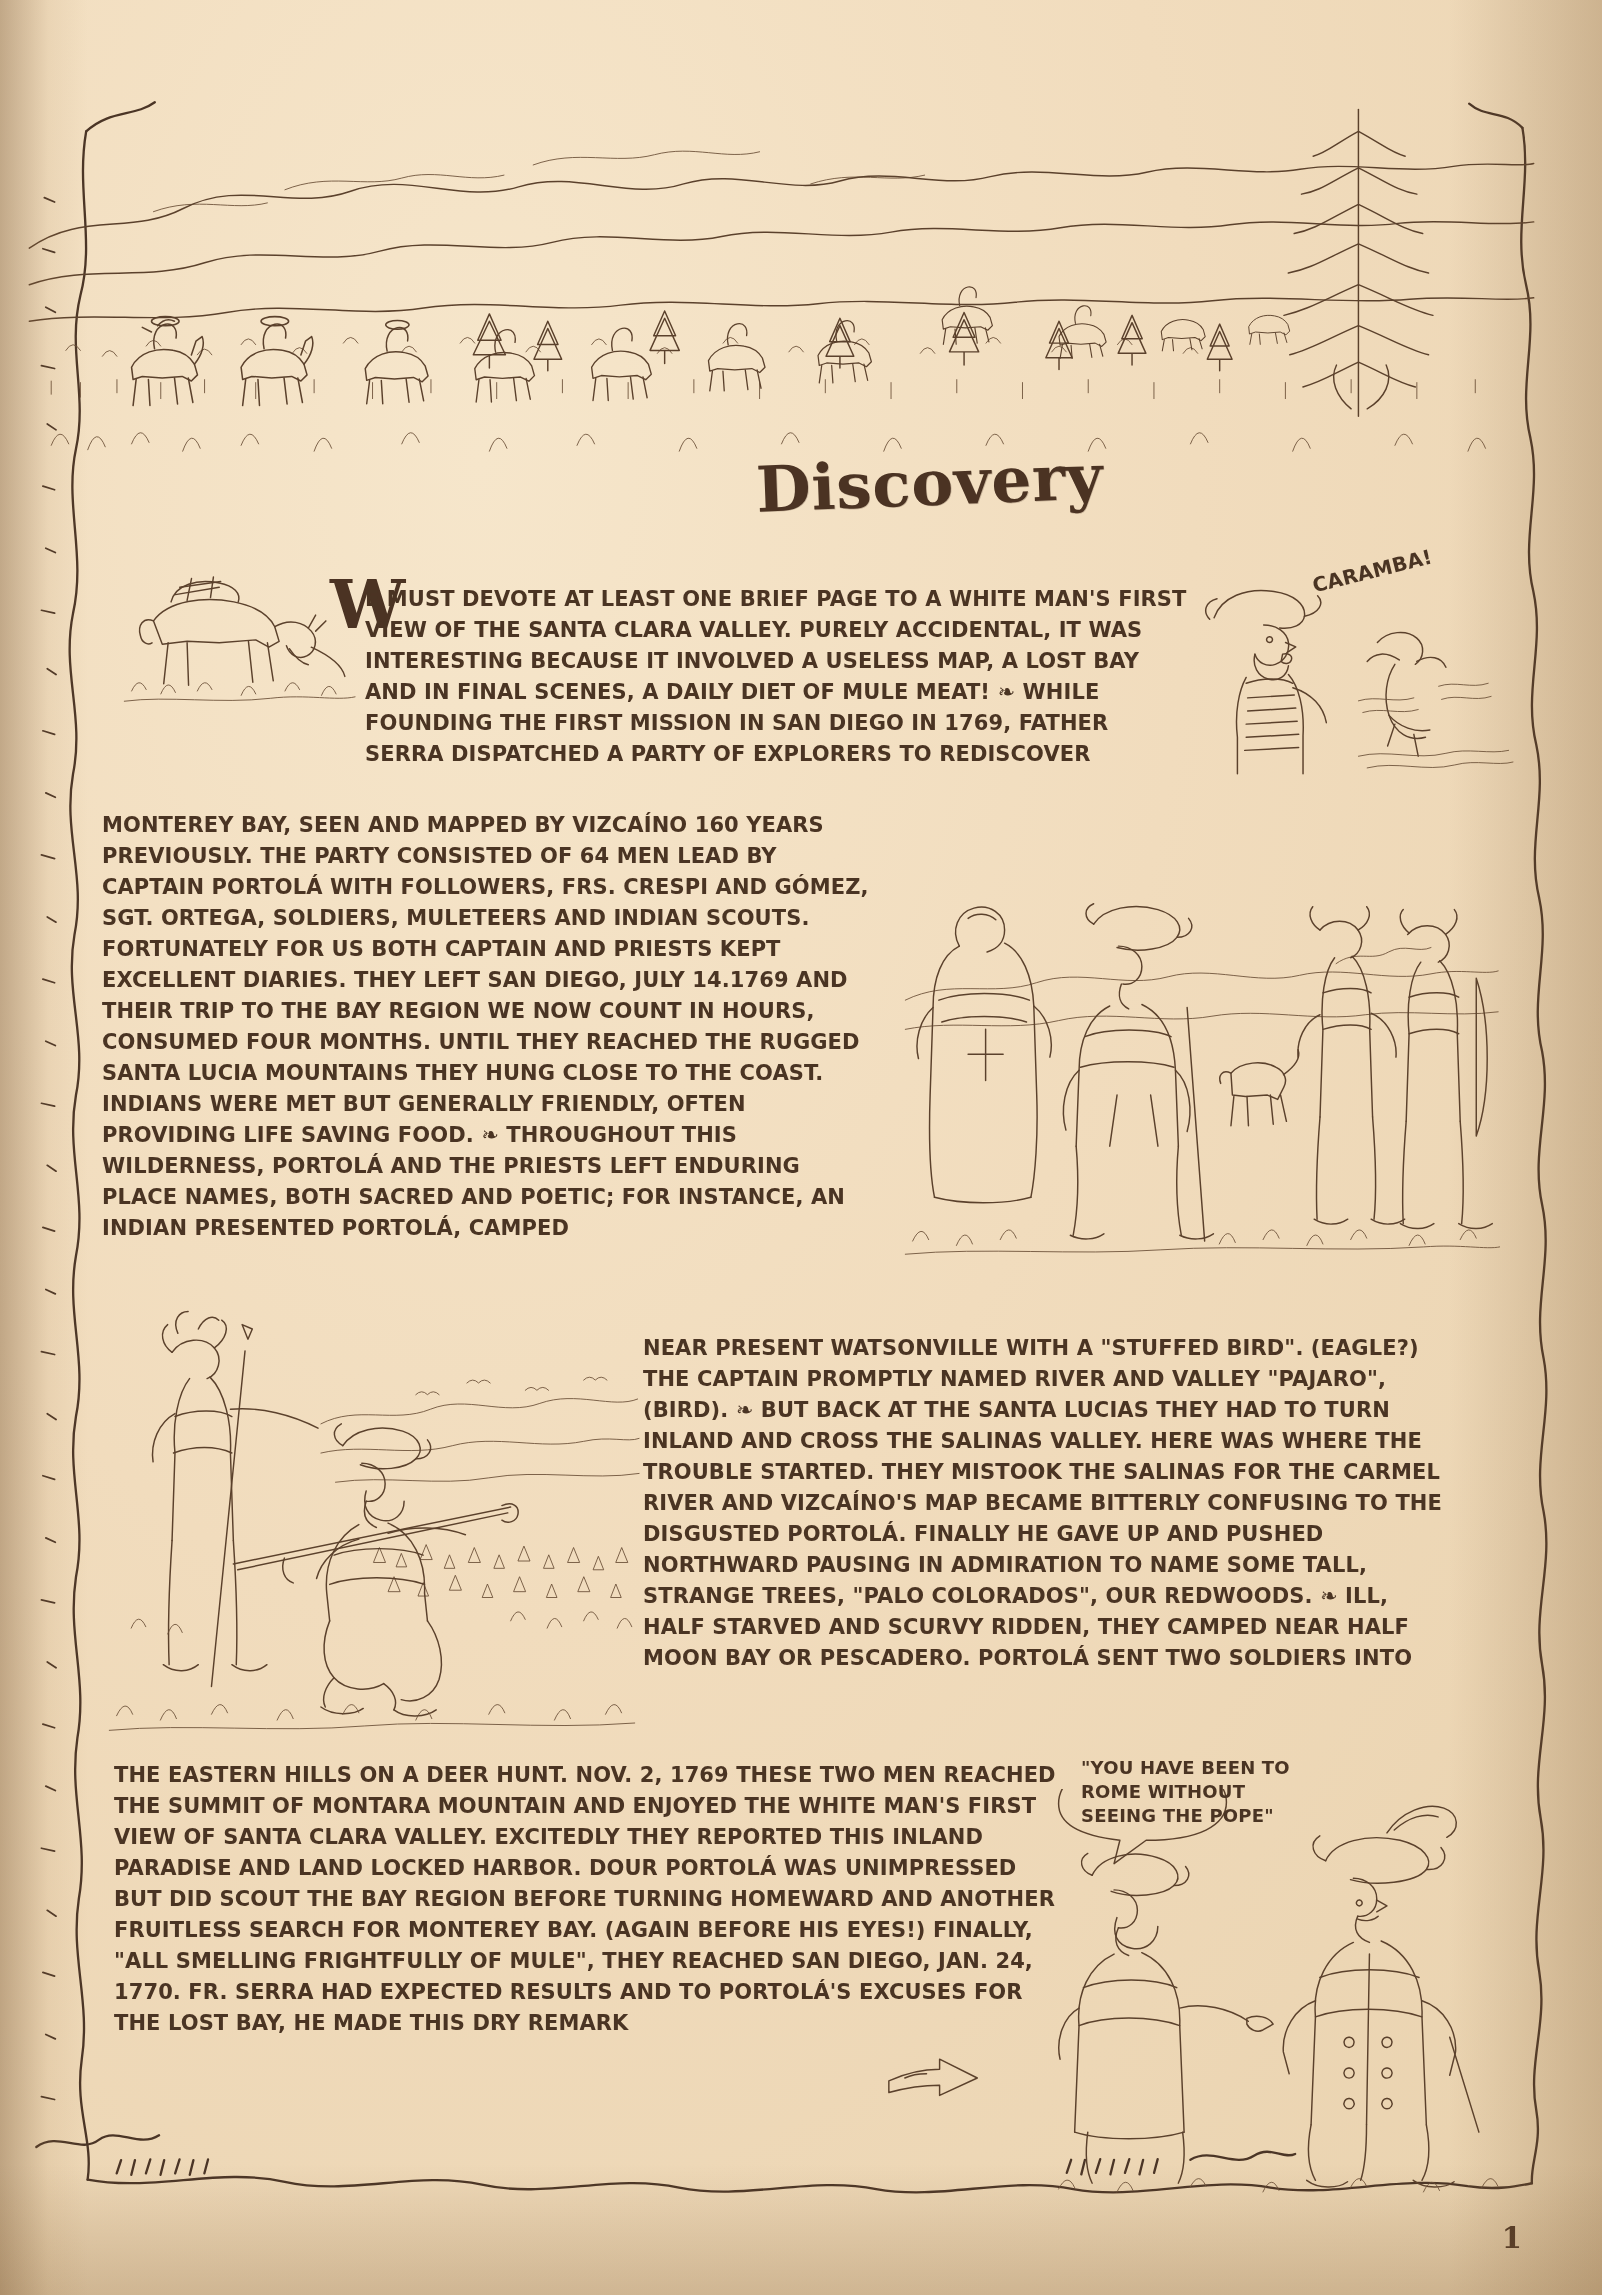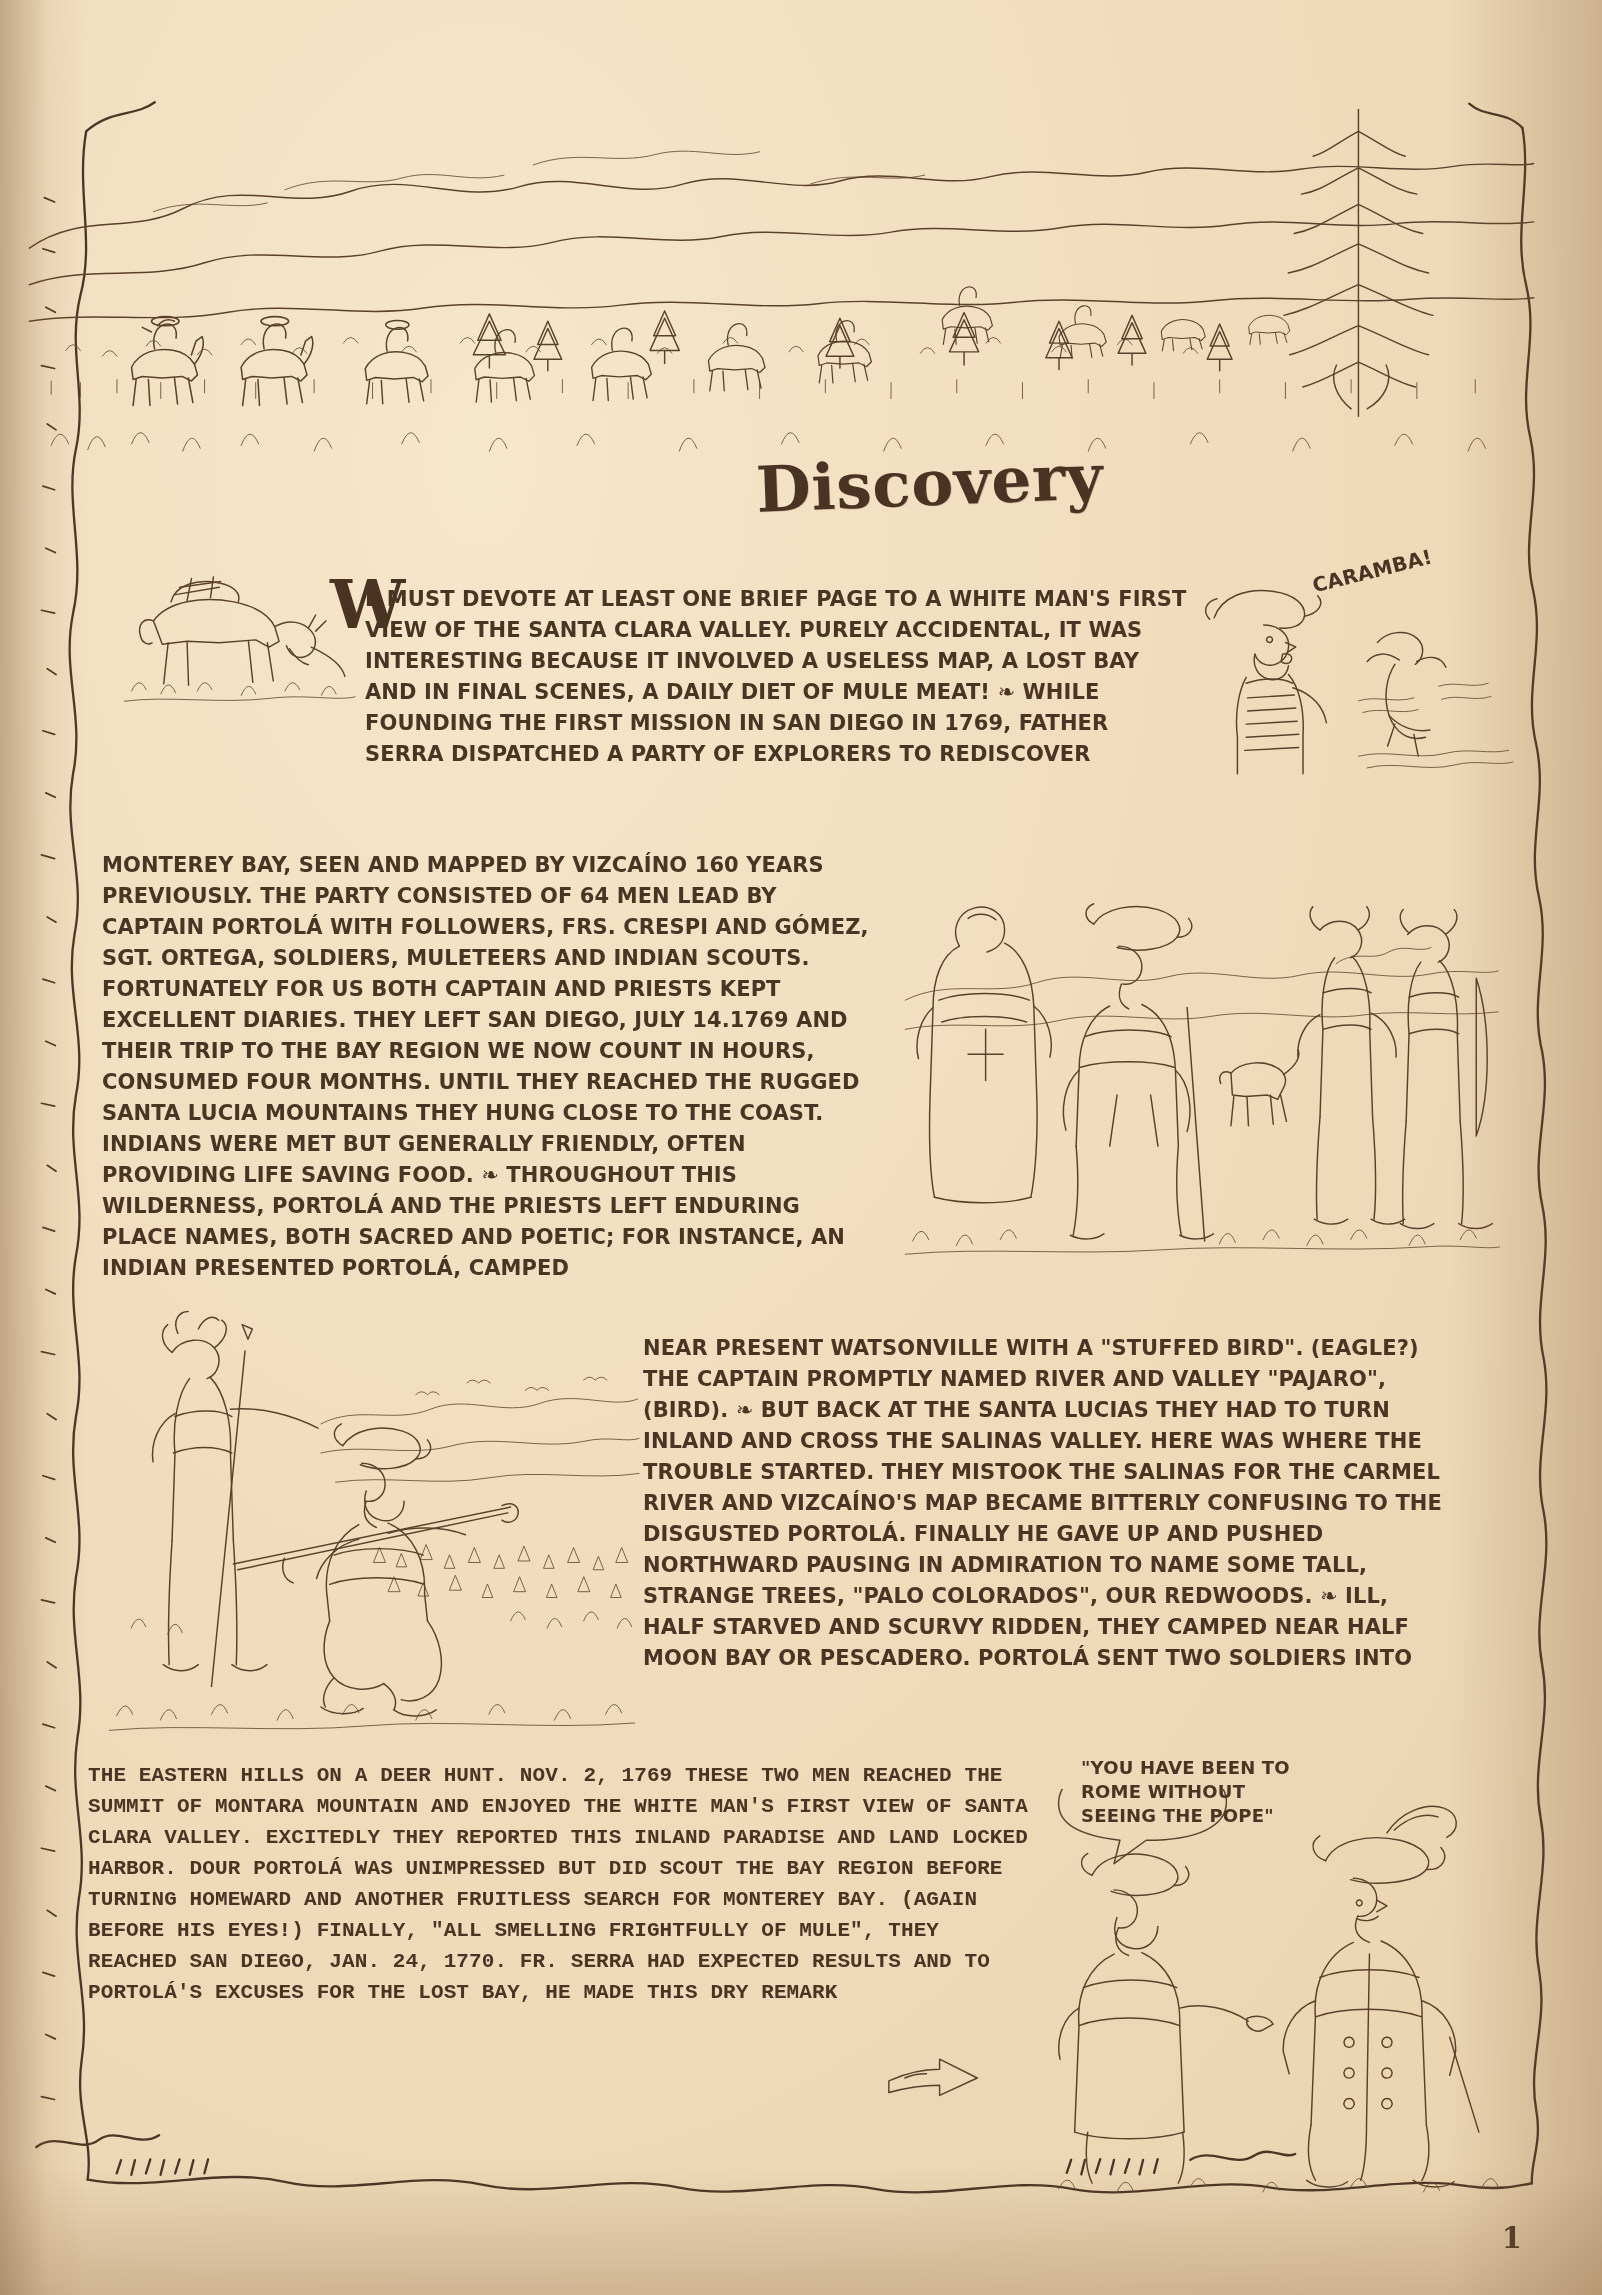--- a/index.html
+++ b/index.html
@@ -86,23 +86,23 @@
     top: 571px;
     font-family: "DejaVu Serif", serif;
     font-size: 67px;
     font-weight: 700;
     color: #4b3323;
     line-height: 1;
   }
 
   
   #para-intro   { left: 365px;  top: 584px;  width: 825px; }
-  #para-two     { left: 102px;  top: 850px; width: 774px; }
+  #para-two     { left: 102px;  top: 810px; width: 774px; }
   #para-three   { left: 643px;  top: 1333px; width: 800px; }
-  #para-four    { left: 88px;  top: 1760px; width: 949px; font-family: Liberation Mono, monospace; }
+  #para-four    { left: 114px;  top: 1760px; width: 949px; }
 
   
   #page-number {
     position: absolute;
     right: 80px;
     bottom: 40px;
     font-family: "DejaVu Serif", serif;
     font-size: 29px;
     font-weight: 700;
     color: #4b3323;

